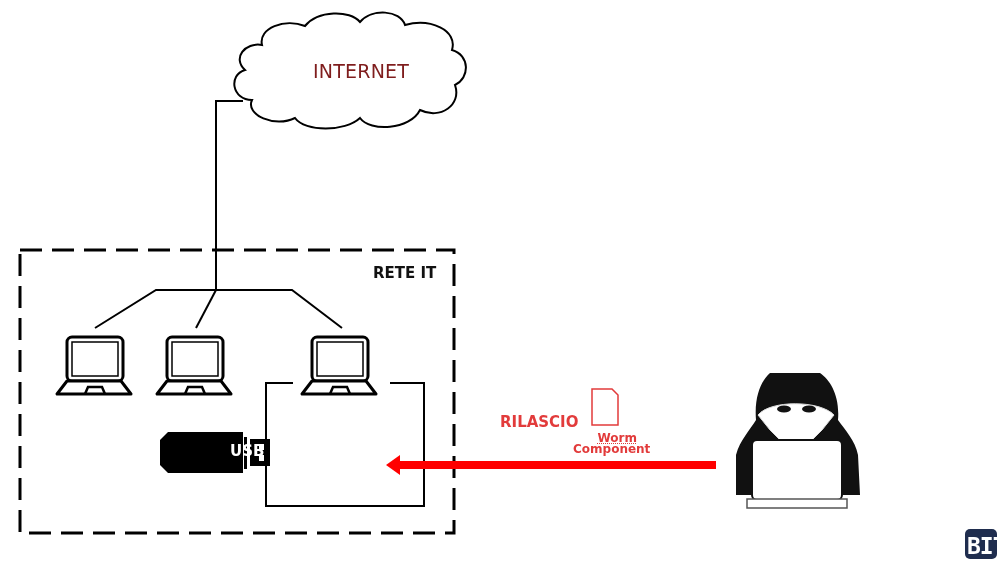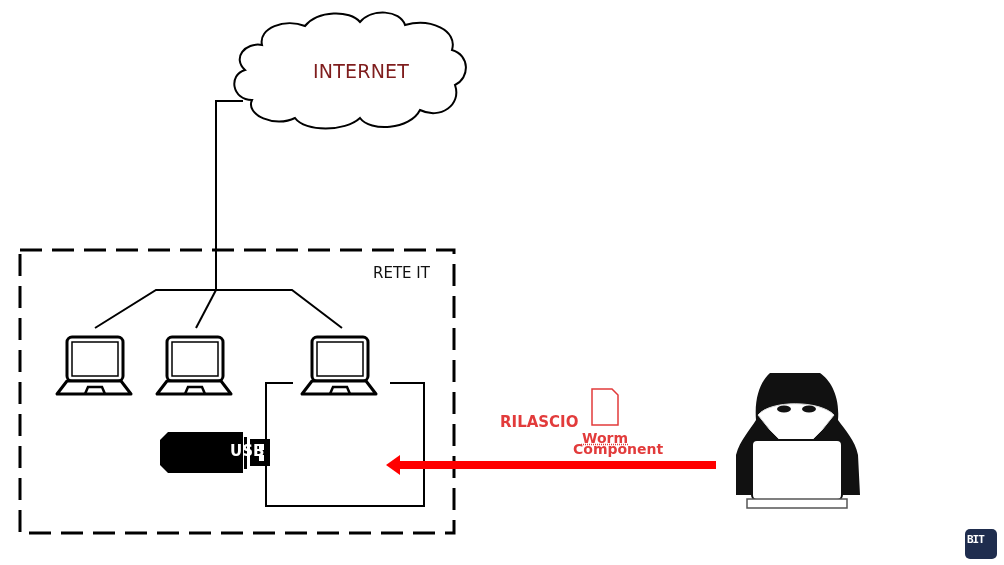--- a/index.html
+++ b/index.html
@@ -1,25 +1,25 @@
 <!DOCTYPE html>
 <html><head>
   <meta charset="utf-8">
   <style>
     html, body { margin: 0; padding: 0; background: #ffffff; }
     body { width: 1004px; height: 565px; position: relative; overflow: hidden; font-family: "Liberation Sans", sans-serif; }
     svg.canvas { position: absolute; left: 0; top: 0; }
     .lbl { position: absolute; white-space: nowrap; }
     .internet-label { left: 313px; top: 60px; font-size: 19px; color: #7f1d1d; font-family: "DejaVu Sans", sans-serif; letter-spacing: 0.2px; }
-    .rete-label { left: 373px; top: 264px; font-size: 15px; font-weight: normal; color: #111; font-family: "DejaVu Sans", sans-serif; }
+    .rete-label { left: 373px; top: 264px; font-size: 15px; font-weight: bold; color: #111; font-family: "DejaVu Sans", sans-serif; }
     .rilascio-label { left: 500px; top: 413px; font-size: 15px; font-weight: bold; color: #e23b3b; font-family: "DejaVu Sans", sans-serif; text-align: center; }
-    .worm-label { left: 573px; top: 433px; width: 64px; text-align: center; font-size: 14px; font-weight: bold; color: #e23b3b; line-height: 11px; font-family: "DejaVu Sans", sans-serif; }
+    .worm-label { left: 573px; top: 433px; width: 64px; text-align: right; font-size: 12px; font-weight: bold; color: #e23b3b; line-height: 11px; font-family: "DejaVu Sans", sans-serif; }
     .worm-label .w1 { text-decoration: underline dotted #e23b3b; }
     .usb-label { left: 186px; top: 442px; font-size: 15px; font-weight: bold; color: #ffffff; font-family: "DejaVu Sans", sans-serif; margin-left: 44px; }
-    .logo-label { left: 967px; top: 533px; font-size: 11px; font-weight: bold; color: #ffffff; font-family: "DejaVu Sans Mono", monospace; letter-spacing: -1px; }
+    .logo-label { left: 967px; top: 533px; font-size: 23px; font-weight: bold; color: #ffffff; font-family: "DejaVu Sans Mono", monospace; letter-spacing: -1px; }
   </style>
 </head>
 <body>
 
 <svg class="canvas" width="1004" height="565" viewBox="0 0 1004 565">
 
   <g fill="#fff" stroke="#000" stroke-width="2">
     <path d="M262,45 C258,28 285,18 305,26 C318,10 350,10 360,22 C372,8 400,10 405,25 C430,18 458,30 452,50 C470,55 470,78 455,85 C462,105 440,120 420,110 C410,130 370,132 360,118 C345,132 305,132 295,118 C275,128 245,115 252,100 C232,100 228,75 245,70 C232,58 245,42 262,45 Z"></path>
   </g>
 

